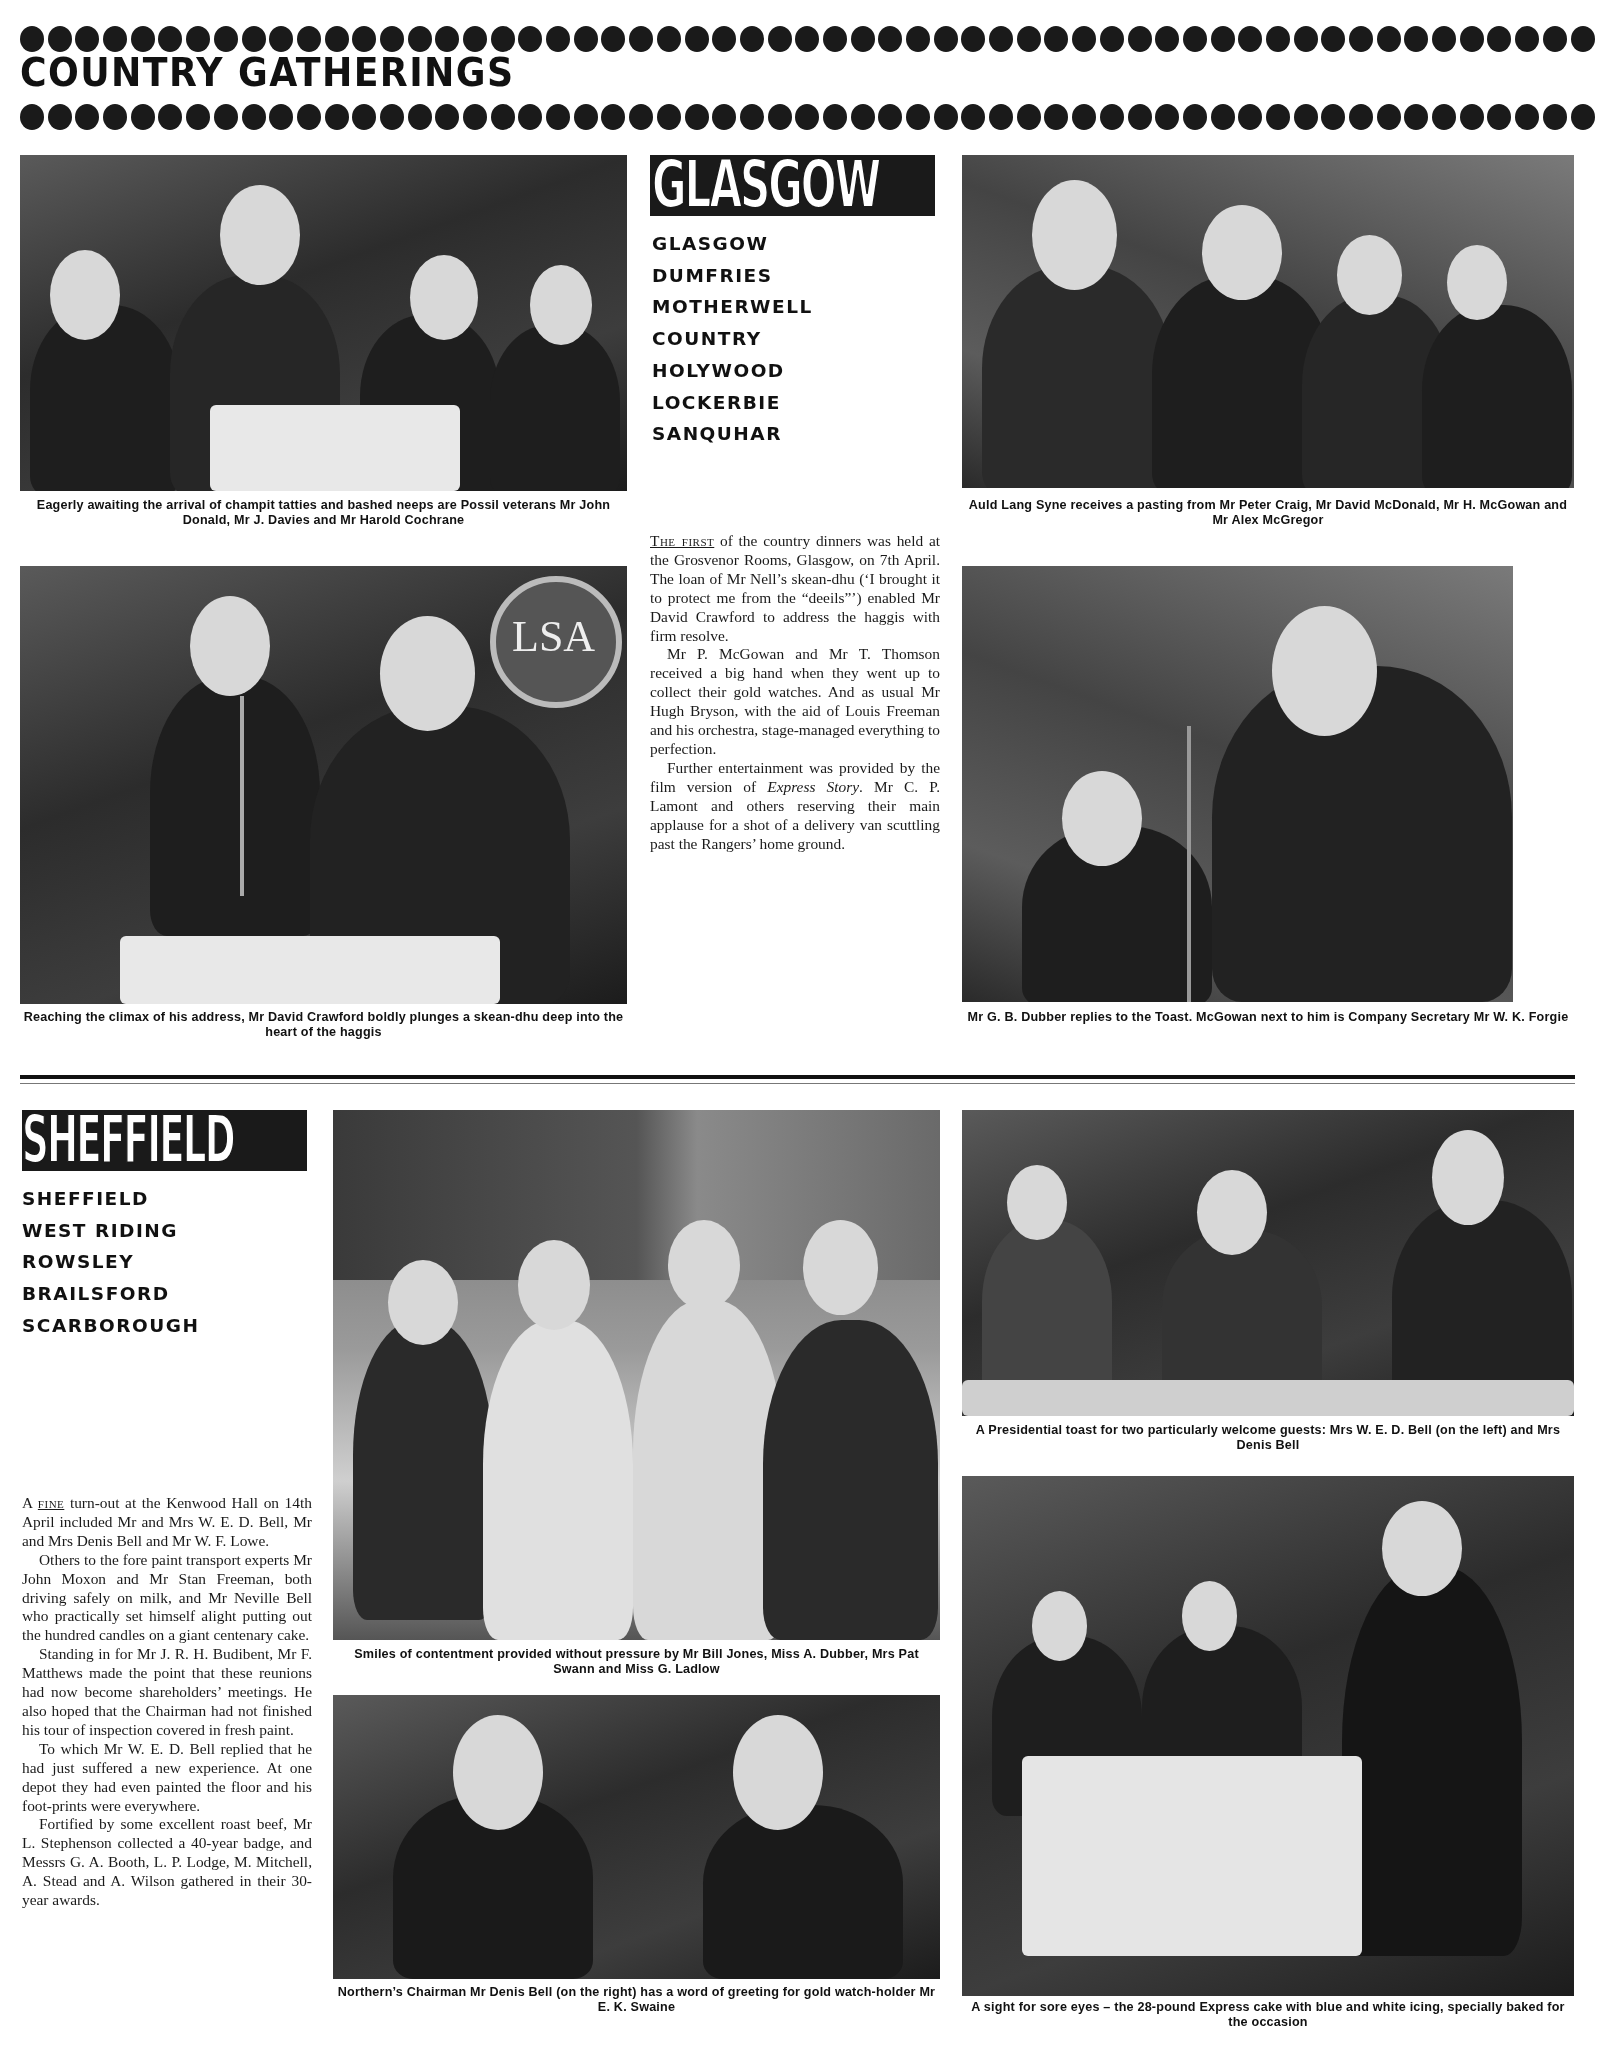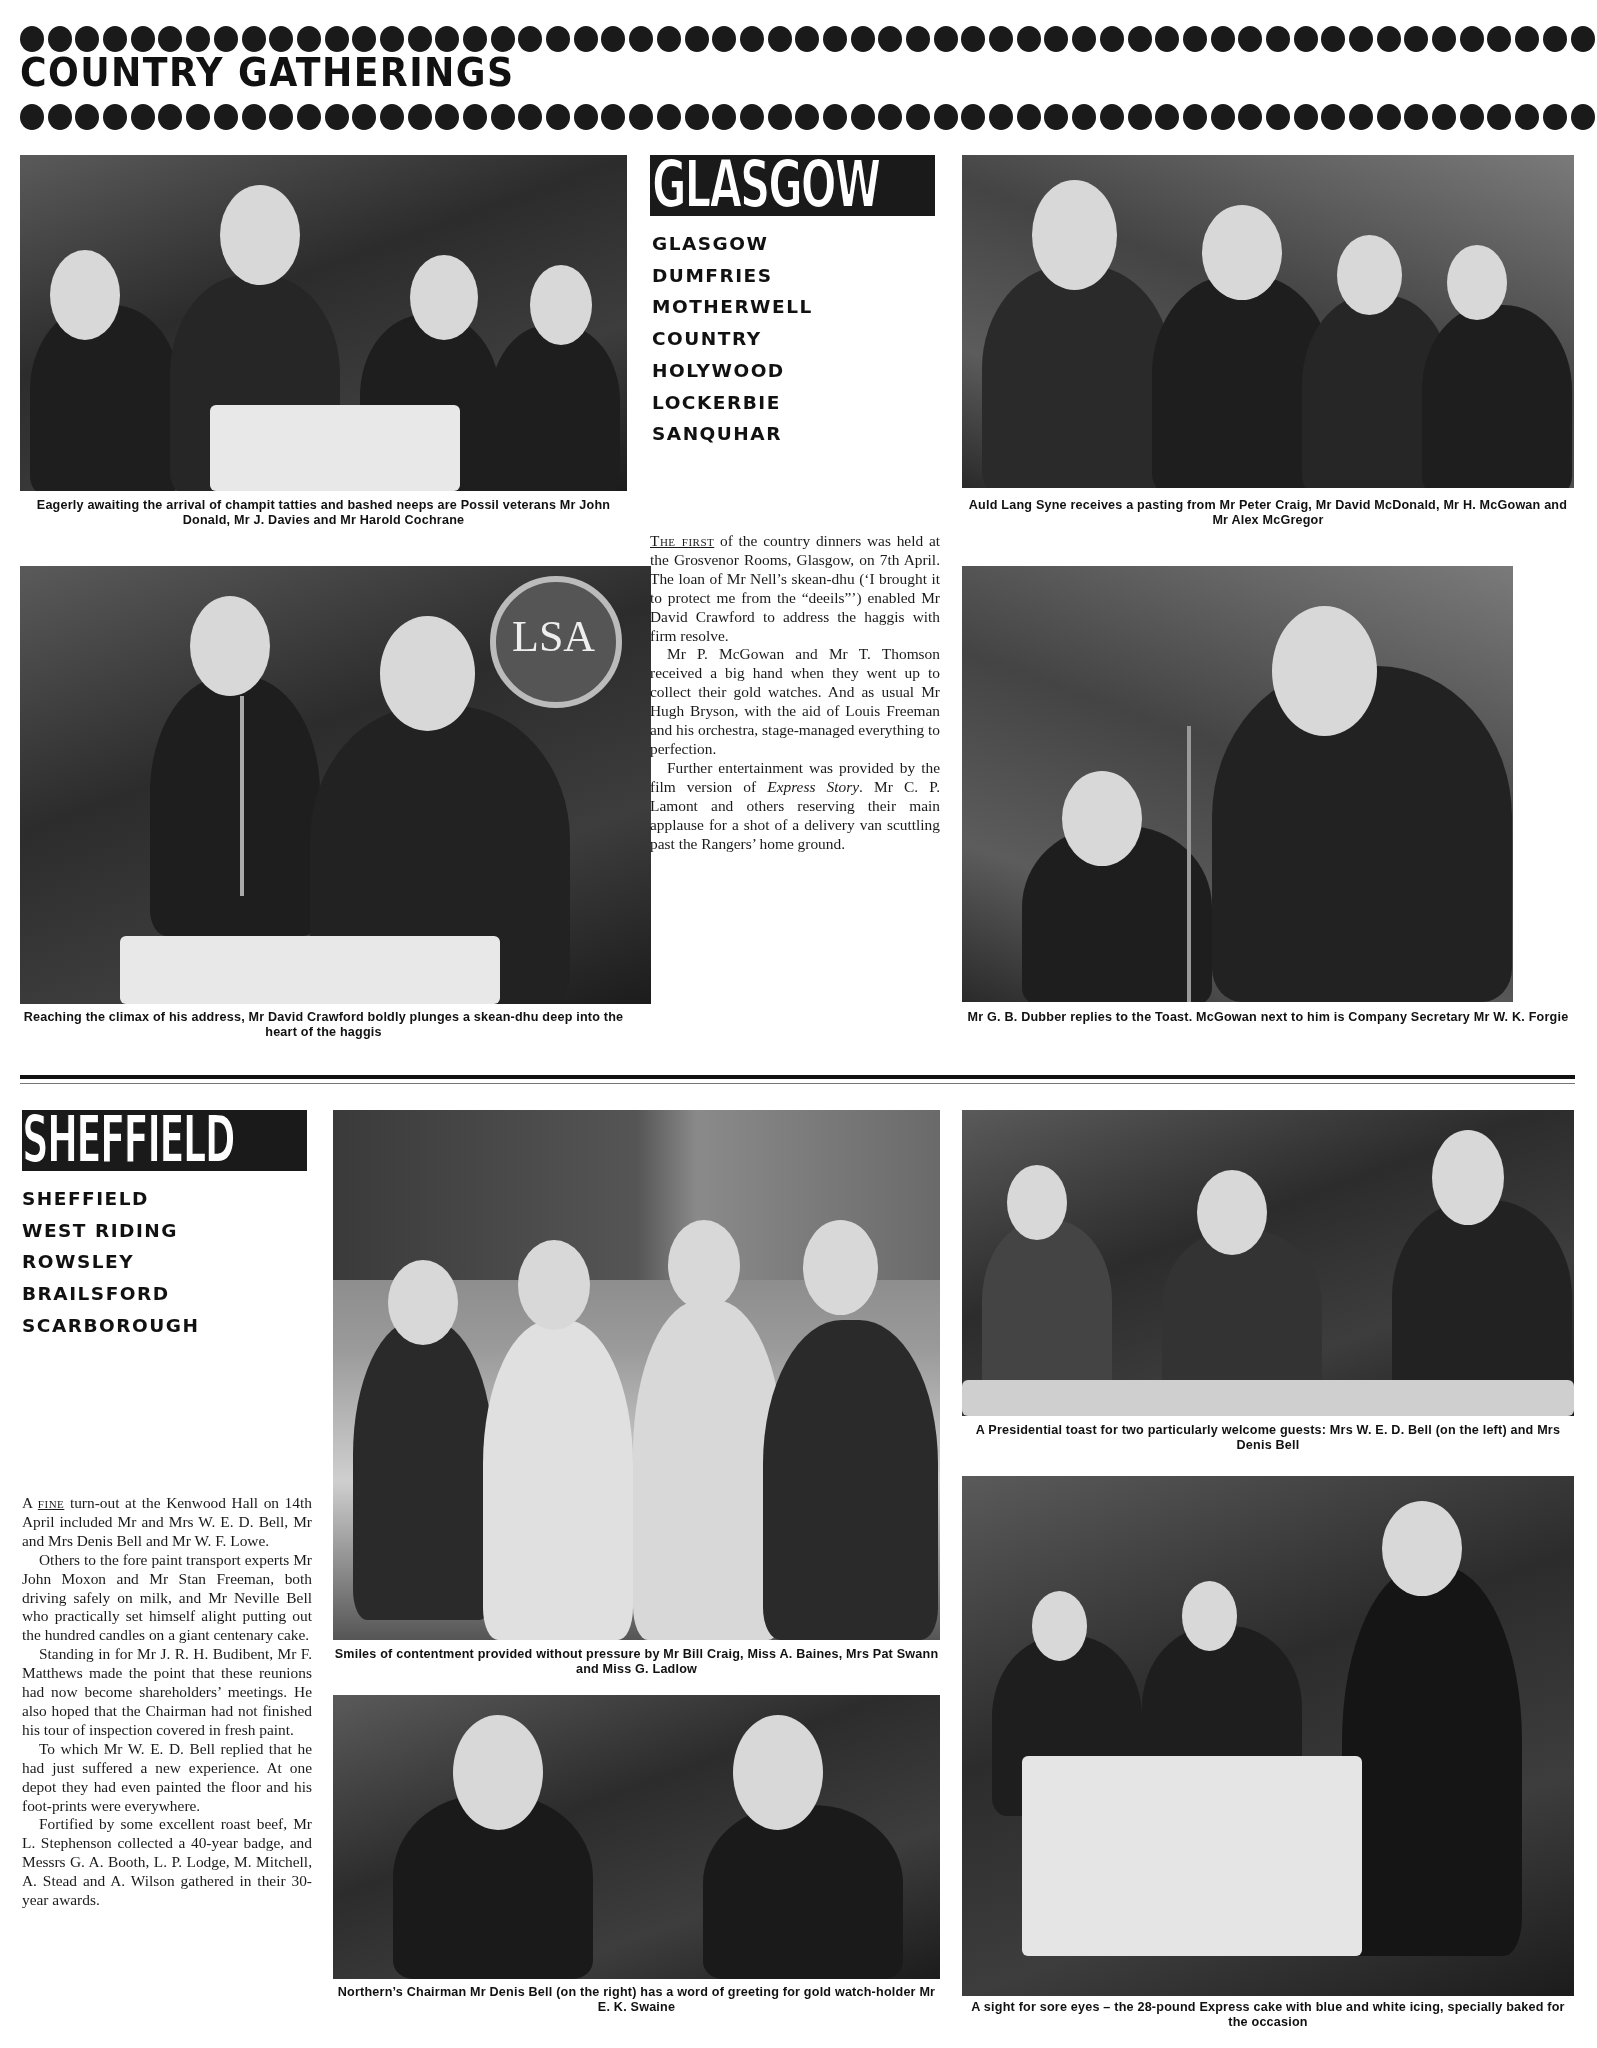--- a/index.html
+++ b/index.html
@@ -66,21 +66,21 @@
     <div class="face" style="left:70px;top:25px;width:85px;height:110px;"></div>
     <div class="fig" style="left:190px;top:120px;width:180px;height:220px;"></div>
     <div class="face" style="left:240px;top:50px;width:80px;height:95px;"></div>
     <div class="fig" style="left:340px;top:140px;width:150px;height:200px;background:#262626;"></div>
     <div class="face" style="left:375px;top:80px;width:65px;height:80px;"></div>
     <div class="fig" style="left:460px;top:150px;width:150px;height:190px;"></div>
     <div class="face" style="left:485px;top:90px;width:60px;height:75px;"></div>
   </div>
   <div class="caption" style="left:962px;top:498px;width:612px;">Auld Lang Syne receives a pasting from Mr Peter Craig, Mr David McDonald, Mr H. McGowan and Mr Alex McGregor</div>
 
-  <div class="photo dark" style="left:20px;top:566px;width:607px;height:438px;padding-left:24px;">
+  <div class="photo dark" style="left:20px;top:566px;width:607px;height:438px;">
     <div style="position:absolute;left:470px;top:10px;width:120px;height:120px;border-radius:50%;border:6px solid #bbb;background:#555;"></div>
     <div style="position:absolute;left:492px;top:45px;font-family:'Liberation Serif',serif;font-size:44px;color:#eee;">LSA</div>
     <div class="fig" style="left:130px;top:110px;width:170px;height:260px;"></div>
     <div class="face" style="left:170px;top:30px;width:80px;height:100px;"></div>
     <div class="fig" style="left:290px;top:140px;width:260px;height:298px;background:#222;"></div>
     <div class="face" style="left:360px;top:50px;width:95px;height:115px;"></div>
     <div style="position:absolute;left:220px;top:130px;width:4px;height:200px;background:#aaa;"></div>
     <div class="table" style="left:100px;top:370px;width:380px;height:68px;"></div>
   </div>
   <div class="caption" style="left:20px;top:1010px;width:607px;">Reaching the climax of his address, Mr David Crawford boldly plunges a skean-dhu deep into the heart of the haggis</div>
@@ -128,21 +128,21 @@
     <div style="position:absolute;left:0;top:0;width:607px;height:170px;background:linear-gradient(90deg,#3a3a3a 0,#555 50%,#8a8a8a 60%,#6a6a6a 100%);"></div>
     <div class="fig" style="left:20px;top:210px;width:140px;height:300px;background:#2a2a2a;"></div>
     <div class="face" style="left:55px;top:150px;width:70px;height:85px;"></div>
     <div class="fig" style="left:150px;top:210px;width:150px;height:320px;background:#e0e0e0;"></div>
     <div class="face" style="left:185px;top:130px;width:72px;height:90px;"></div>
     <div class="fig" style="left:300px;top:190px;width:150px;height:340px;background:#d8d8d8;"></div>
     <div class="face" style="left:335px;top:110px;width:72px;height:90px;"></div>
     <div class="fig" style="left:430px;top:210px;width:175px;height:320px;background:#2a2a2a;"></div>
     <div class="face" style="left:470px;top:110px;width:75px;height:95px;"></div>
   </div>
-  <div class="caption" style="left:333px;top:1647px;width:607px;">Smiles of contentment provided without pressure by Mr Bill Craig, Miss A. Baines, Mrs Pat Swann and Miss G. Ladlow</div>
+  <div class="caption" style="left:333px;top:1647px;width:607px;">Smiles of contentment provided without pressure by Mr Bill Jones, Miss A. Dubber, Mrs Pat Swann and Miss G. Ladlow</div>
 
   <div class="photo dark" style="left:333px;top:1695px;width:607px;height:284px;">
     <div class="fig" style="left:60px;top:100px;width:200px;height:184px;background:#1a1a1a;"></div>
     <div class="face" style="left:120px;top:20px;width:90px;height:115px;"></div>
     <div class="fig" style="left:370px;top:110px;width:200px;height:174px;background:#1a1a1a;"></div>
     <div class="face" style="left:400px;top:20px;width:90px;height:115px;"></div>
   </div>
   <div class="caption" style="left:333px;top:1985px;width:607px;">Northern’s Chairman Mr Denis Bell (on the right) has a word of greeting for gold watch-holder Mr E. K. Swaine</div>
 
   <div class="photo dark" style="left:962px;top:1110px;width:612px;height:306px;">

